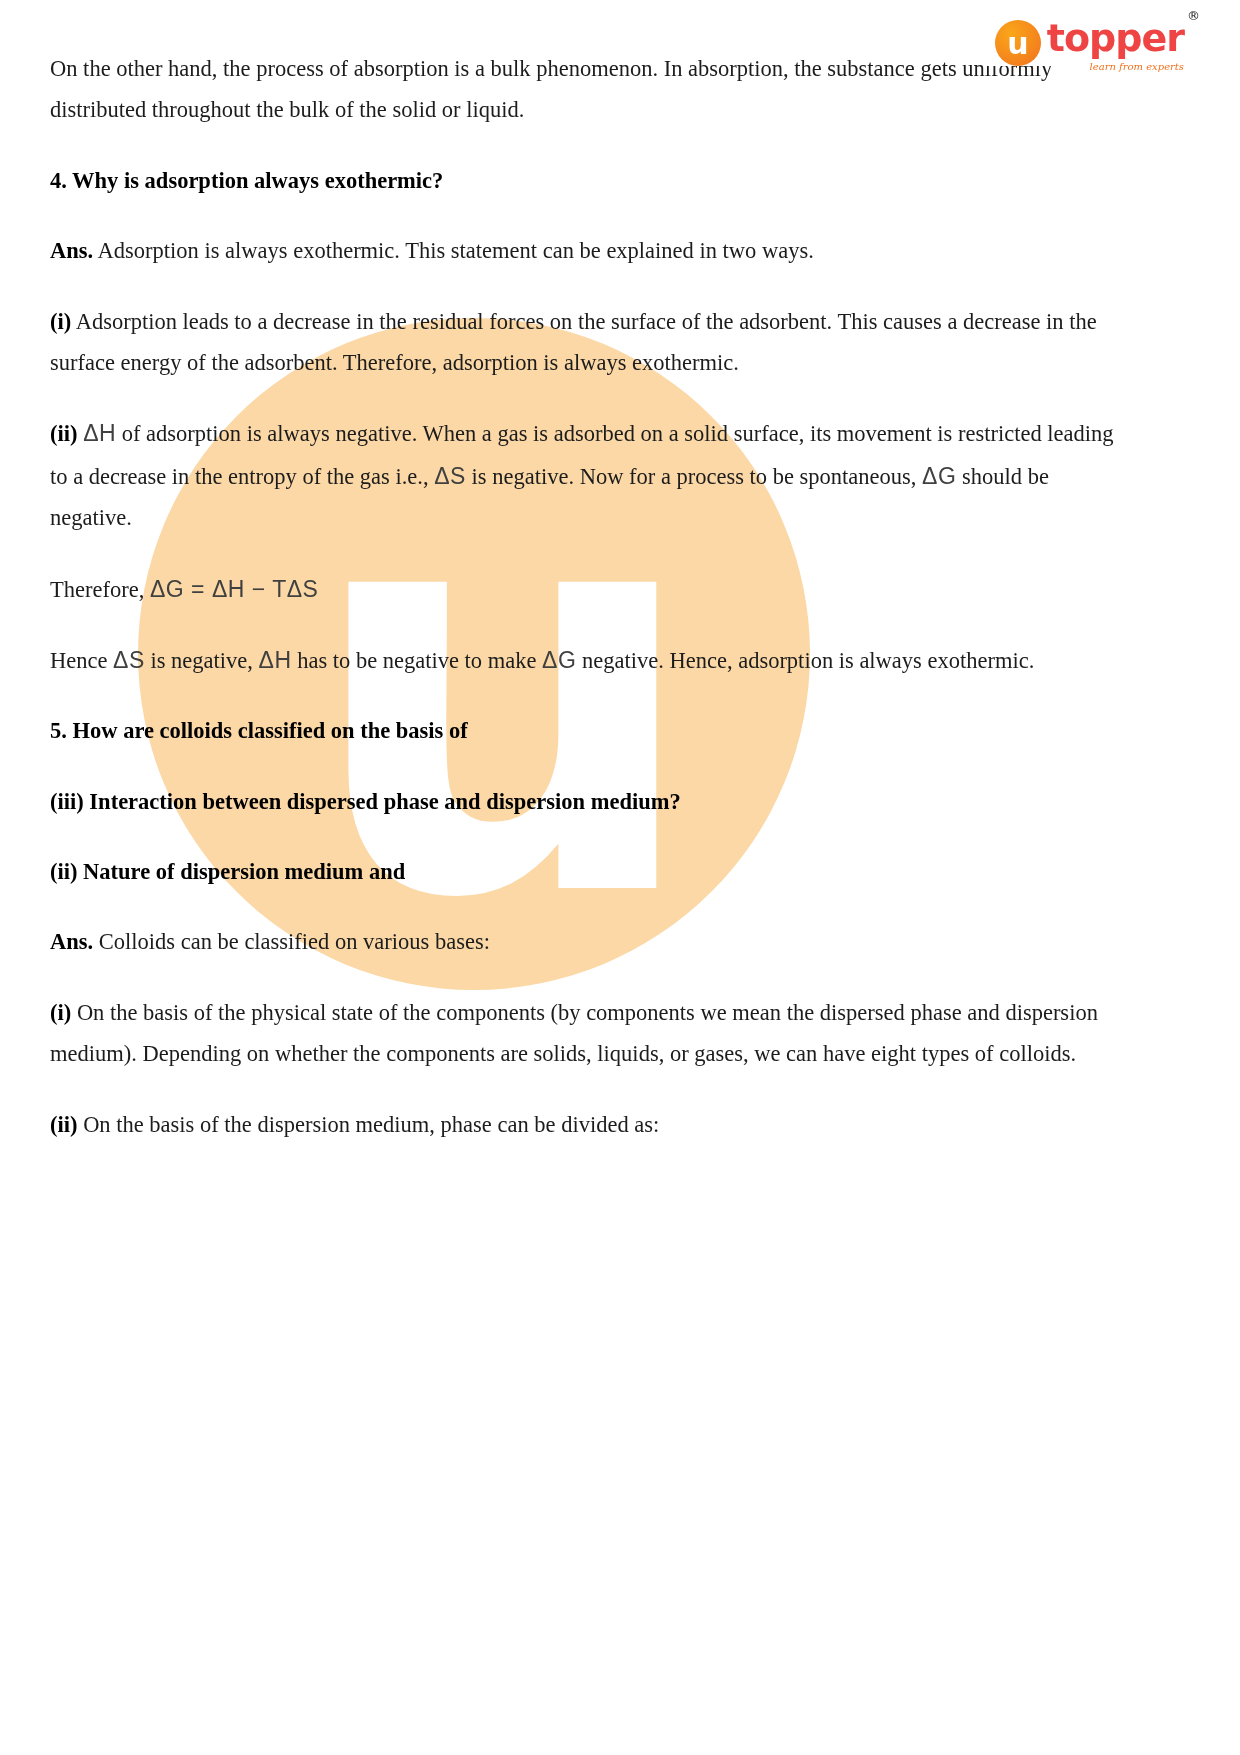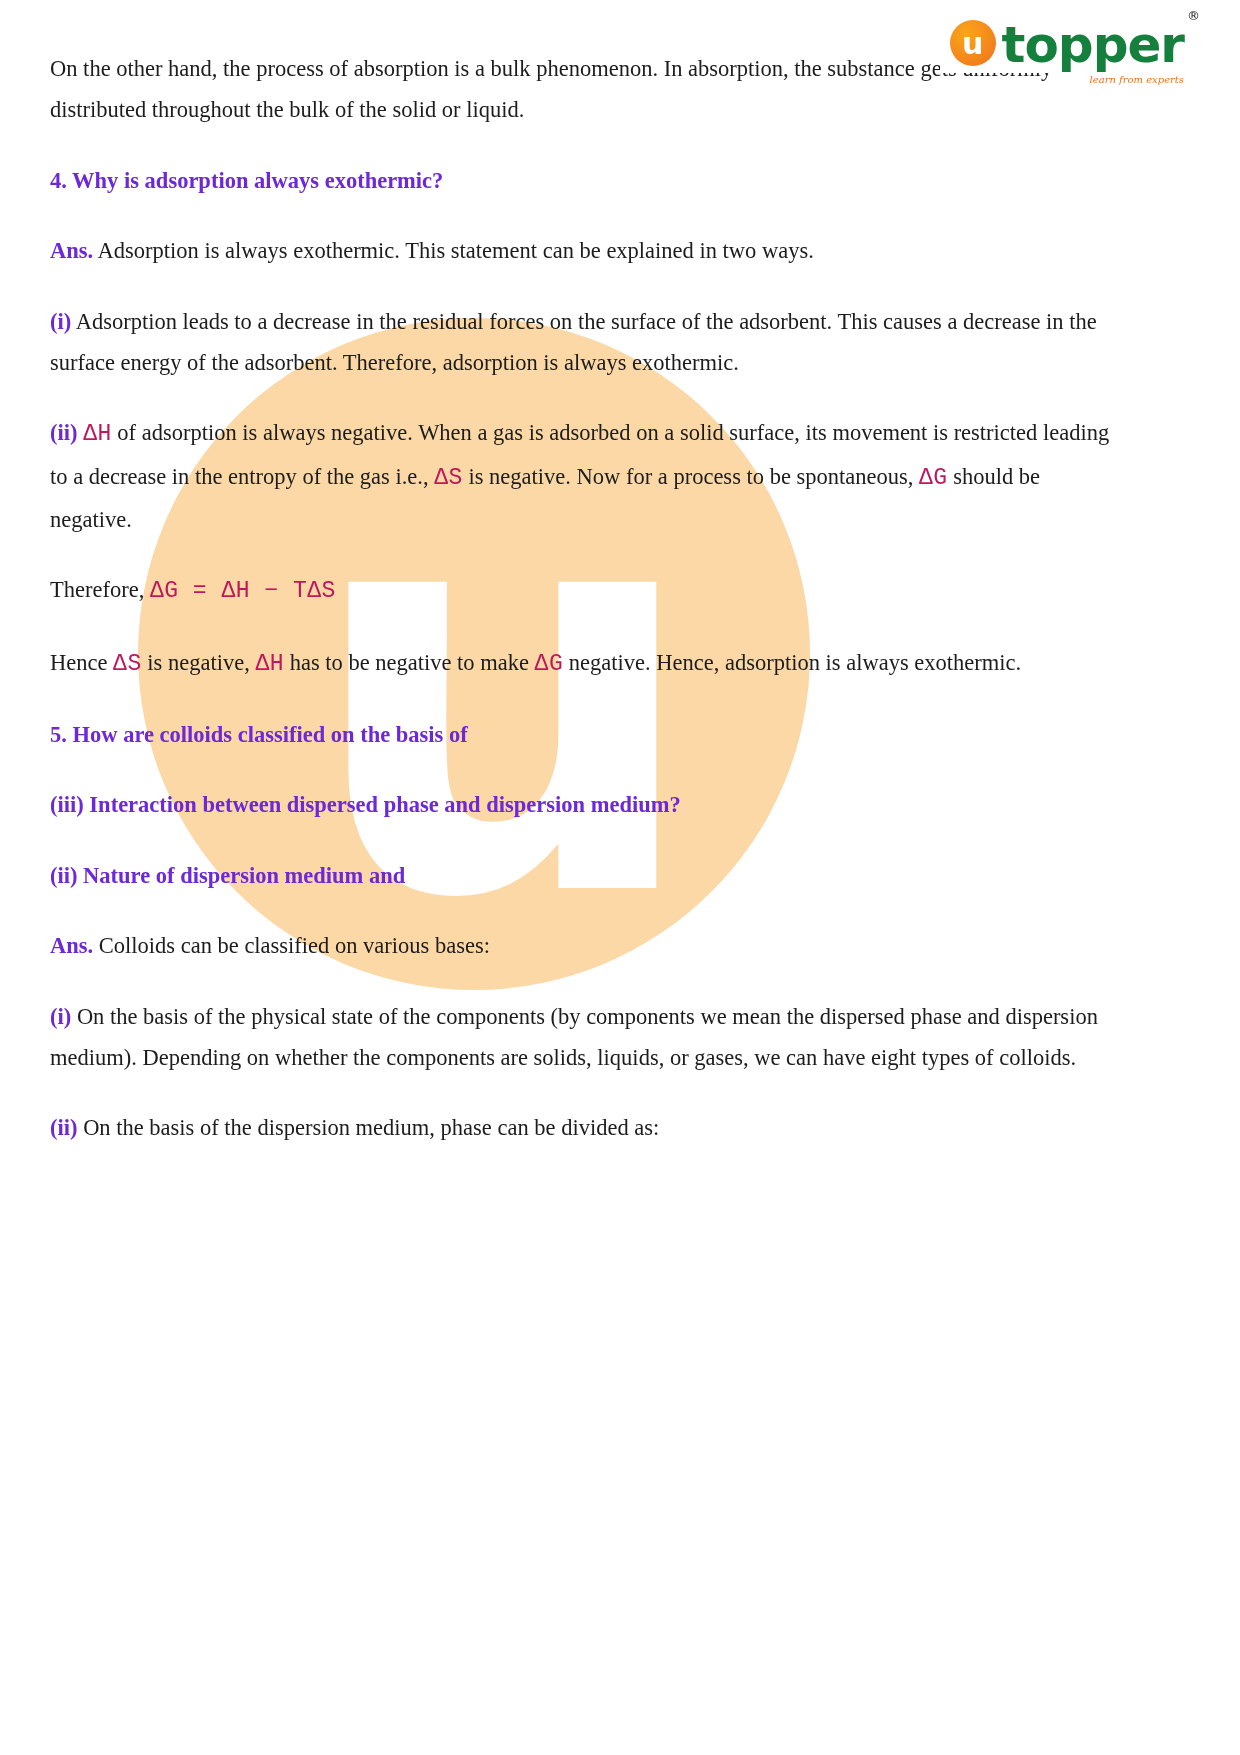--- a/index.html
+++ b/index.html
@@ -59,23 +59,23 @@
     display: flex;
     align-items: center;
     justify-content: center;
     margin-right: 6px;
     margin-top: 2px;
   }
   .logo-wordwrap { position: relative; }
   .logo-word {
     font-family: "DejaVu Sans", sans-serif;
     font-weight: bold;
-    font-size: 50px;
+    font-size: 38px;
     letter-spacing: -1px;
-    color: #15803d;
+    color: #ef4444;
     line-height: 1.1;
   }
   .logo-reg {
     position: absolute;
     top: -10px;
     right: -16px;
     font-size: 13px;
     color: #141414;
     font-family: "DejaVu Sans", sans-serif;
   }
@@ -96,25 +96,25 @@
     z-index: 1;
     padding: 48px 50px 0 50px;
     width: 1165px;
   }
   p {
     font-size: 22.5px;
     line-height: 1.84;
     margin-bottom: 29px;
     color: #1c1c1c;
   }
-  .b { font-weight: bold; color: #6d28d9; }
+  .b { font-weight: bold; color: #000000; }
   .i { }
   .fm {
-    font-family: Liberation Mono, monospace;
-    color: #be185d;
+    font-family: Liberation Sans, sans-serif;
+    color: #404040;
     font-size: 23px;
     letter-spacing: 0.5px;
     white-space: nowrap;
   }
 </style>
 </head>
 <body>
 
 <div class="watermark">
   <span class="wm-letter">u</span>

